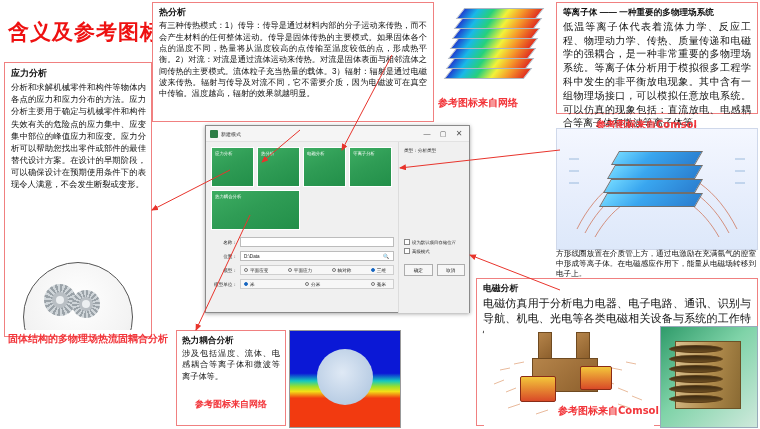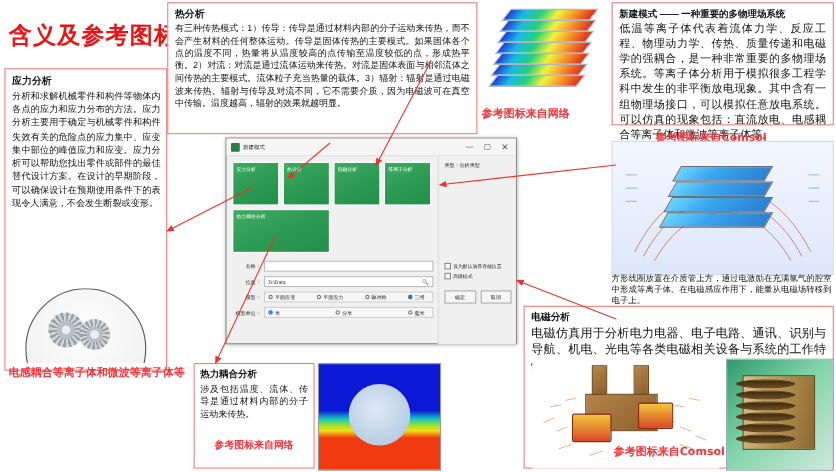--- a/index.html
+++ b/index.html
@@ -163,43 +163,43 @@
     <h4>应力分析</h4>
     <p>分析和求解机械零件和构件等物体内各点的应力和应力分布的方法。应力分析主要用于确定与机械零件和构件失效有关的危险点的应力集中、应变集中部位的峰值应力和应变。应力分析可以帮助您找出零件或部件的最佳替代设计方案。在设计的早期阶段，可以确保设计在预期使用条件下的表现令人满意，不会发生断裂或变形。</p>
   </div>
 
   <div class="card" id="card-thermal">
     <h4>热分析</h4>
     <p>有三种传热模式：1）传导：传导是通过材料内部的分子运动来传热，而不会产生材料的任何整体运动。传导是固体传热的主要模式。如果固体各个点的温度不同，热量将从温度较高的点传输至温度较低的点，形成热平衡。2）对流：对流是通过流体运动来传热。对流是固体表面与相邻流体之间传热的主要模式。流体粒子充当热量的载体。3）辐射：辐射是通过电磁波来传热。辐射与传导及对流不同，它不需要介质，因为电磁波可在真空中传输。温度越高，辐射的效果就越明显。</p>
   </div>
 
   <div class="card" id="card-plasma">
-    <h4>新建模式 —— 一种重要的多物理场系统</h4>
+    <h4>等离子体 —— 一种重要的多物理场系统</h4>
     <p>低温等离子体代表着流体力学、反应工程、物理动力学、传热、质量传递和电磁学的强耦合，是一种非常重要的多物理场系统。等离子体分析用于模拟很多工程学科中发生的非平衡放电现象。其中含有一组物理场接口，可以模拟任意放电系统。可以仿真的现象包括：直流放电、电感耦合等离子体和微波等离子体等。</p>
   </div>
 
   <div class="card" id="card-coupling">
     <h4>热力耦合分析</h4>
-    <p>涉及包括温度、流体、传导是通过材料内部的分子运动来传热。</p>
+    <p>涉及包括温度、流体、电感耦合等离子体和微波等离子体等。</p>
     <div class="caption" style="position:static;margin-top:16px;text-align:center;font-size:9px;">参考图标来自网络</div>
   </div>
 
   <div class="card" id="card-em">
     <h4>电磁分析</h4>
     <p>电磁仿真用于分析电力电器、电子电路、通讯、识别与导航、机电、光电等各类电磁相关设备与系统的工作特性。</p>
   </div>
 
   <div class="pic" id="pic-gears">
     <div class="gearcircle"></div>
     <div class="gteeth" style="left:30px;top:22px;width:32px;height:32px;"></div>
     <div class="gear" style="left:38px;top:30px;width:16px;height:16px;"></div>
     <div class="gteeth" style="left:58px;top:28px;width:28px;height:28px;"></div>
     <div class="gear" style="left:65px;top:35px;width:14px;height:14px;"></div>
   </div>
-  <div class="caption" style="left:8px;top:332px;">电感耦合等离子体和微波等离子体等</div>
+  <div class="caption" style="left:8px;top:332px;">固体结构的多物理场热流固耦合分析</div>
 
   <div class="pic" id="pic-slab">
     <div class="slab" style="left:24px;top:4px;width:78px;"></div>
     <div class="slab" style="left:22px;top:14px;width:78px;"></div>
     <div class="slab" style="left:20px;top:24px;width:78px;"></div>
     <div class="slab" style="left:18px;top:34px;width:78px;"></div>
     <div class="slab" style="left:16px;top:44px;width:78px;"></div>
     <div class="slab" style="left:14px;top:54px;width:78px;"></div>
     <div class="slab" style="left:12px;top:64px;width:78px;"></div>
   </div>

